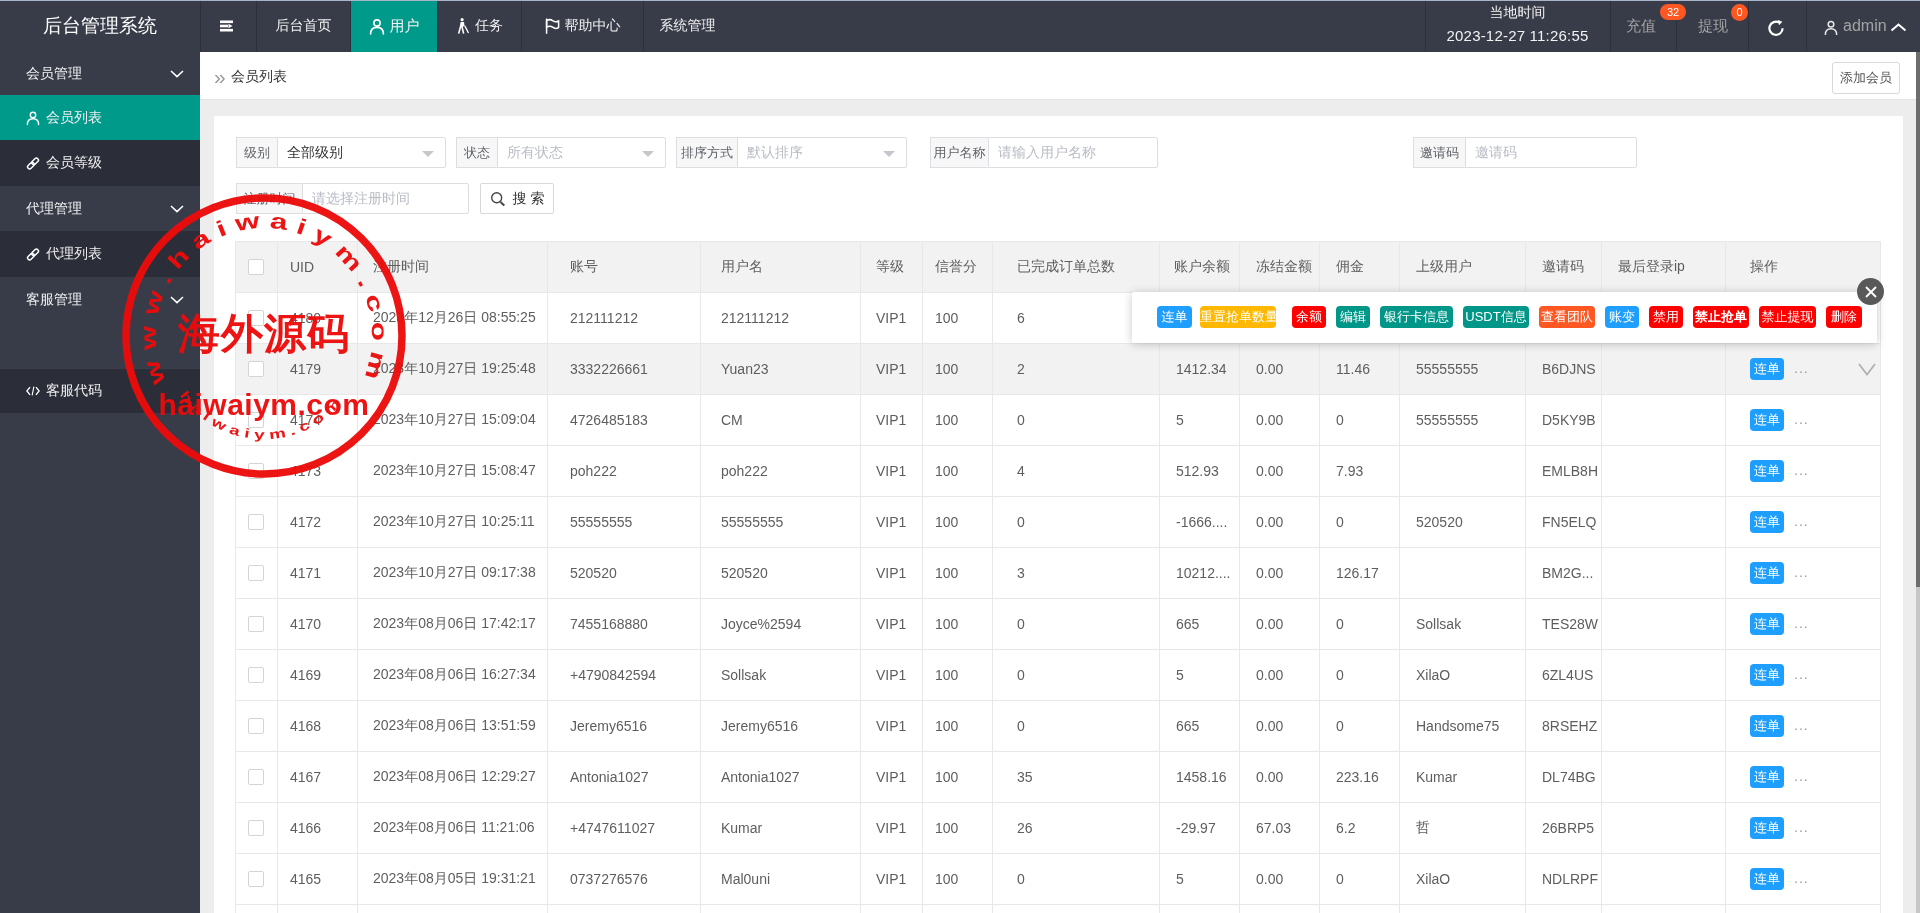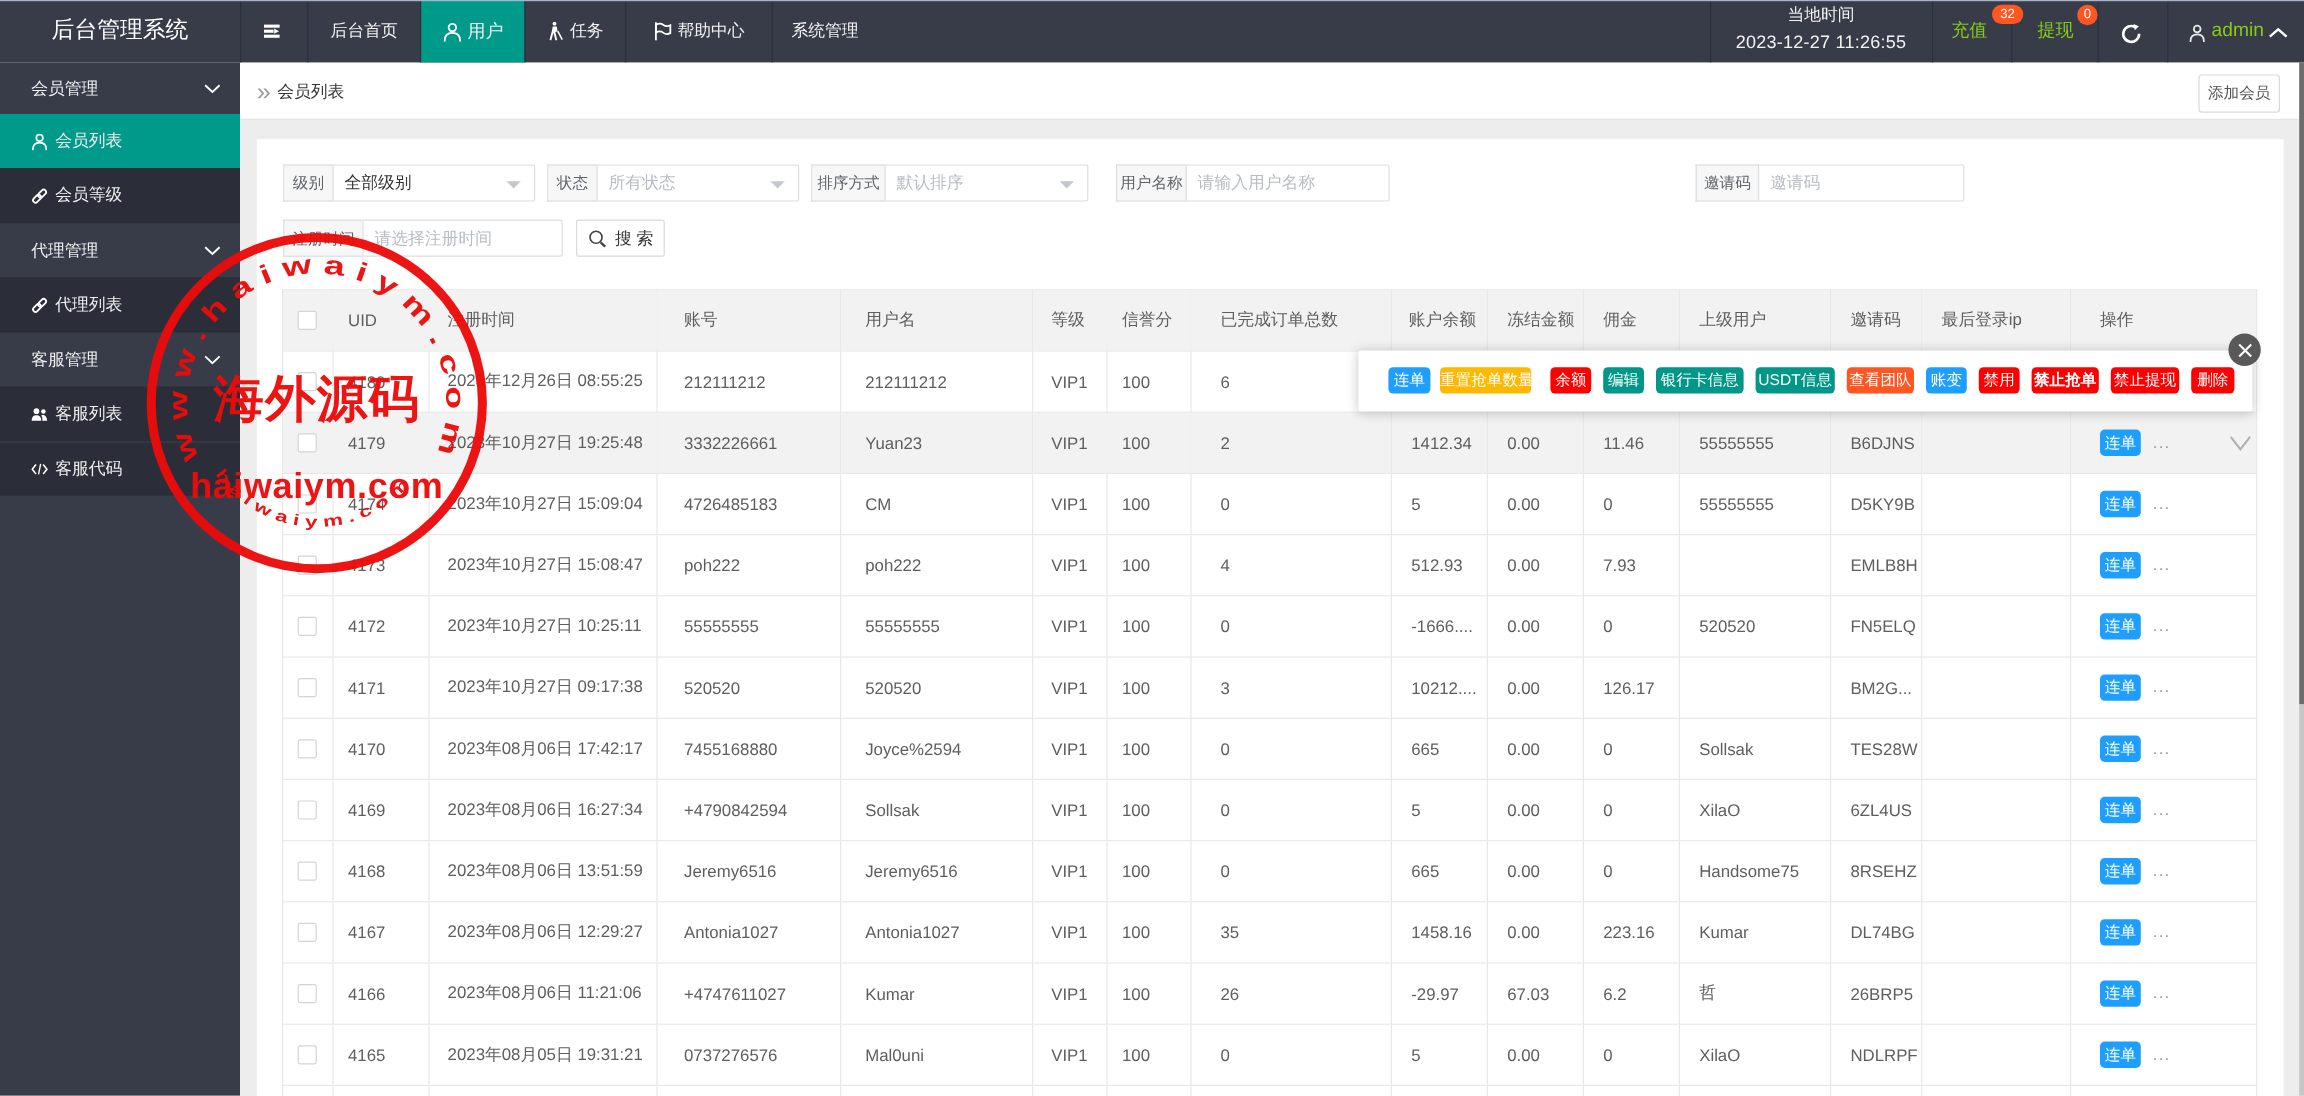--- a/index.html
+++ b/index.html
@@ -13,21 +13,21 @@
  color:#fff;font-size:19px;}
 .nav{position:absolute;left:200px;top:0;height:52px;}
 .nav-item{position:absolute;top:0;height:52px;display:flex;align-items:center;justify-content:center;
  color:#f2f2f2;font-size:14px;border-left:1px solid #2c303d;}
 .nav-item svg{margin-right:5px;}
 .nav-item.active{background:#009a8b;font-size:15px;}
 .rsep{position:absolute;top:0;width:1px;height:52px;background:#2c303d;}
 .timebox{position:absolute;left:1425px;top:0;width:185px;height:52px;text-align:center;color:#f2f2f2;}
 .timebox .l1{font-size:14px;margin-top:4px;}
 .timebox .l2{font-size:15px;margin-top:5px;letter-spacing:.2px;}
-.rt-txt{position:absolute;top:0;height:44px;line-height:52px;font-size:15px;color:#84cc16;}
+.rt-txt{position:absolute;top:0;height:44px;line-height:52px;font-size:15px;color:#a3a3a3;}
 .badge{position:absolute;color:#fff;background:#ff5722;font-size:11px;text-align:center;z-index:5;}
 
 .sidebar{position:absolute;left:0;top:52px;width:200px;height:861px;background:#383c49;z-index:10;}
 .s-item{position:absolute;left:0;width:200px;color:#f0f0f0;font-size:14px;display:flex;align-items:center;}
 .s-group{padding-left:26px;}
 .s-child{padding-left:26px;background:#2b2e39;}
 .s-child .s-ic{width:14px;margin-right:6px;display:flex;align-items:center;justify-content:center;}
 .s-active{background:#009a8b;}
 .s-arr{position:absolute;right:16px;top:50%;margin-top:-4px;}
 
@@ -174,30 +174,20 @@
             <rect x="0.2" y="5.3" width="8.2" height="4.4" rx="2.2"></rect>
             <rect x="6.6" y="5.3" width="8.2" height="4.4" rx="2.2"></rect>
           </g>
         </svg>
       </span>
   代理列表</div>
  <div class="s-item s-group" style="top:225px;height:45px;">客服管理
   <svg class="s-arr" width="14" height="8" viewBox="0 0 14 8" fill="none" stroke="#fff" stroke-width="1.6">
         <path d="M1 1 L7 6.6 L13 1"></path>
       </svg></div>
- <div class="s-item s-child" style="top:270px;height:46px;">
-  <span class="s-ic">
-        <svg width="16" height="13" viewBox="0 0 16 13" fill="#fff">
-          <circle cx="5" cy="3.2" r="2.7"></circle>
-          <path d="M0.4 12.3 C0.4 8.7 2.2 7 5 7 C7.8 7 9.6 8.7 9.6 12.3 Z"></path>
-          <circle cx="11.6" cy="3.6" r="2.2"></circle>
-          <path d="M10.4 6.9 C12.8 6.6 15 8.2 15.2 12.3 L10.6 12.3 C10.7 10 10.5 8.2 9.6 7.3 Z"></path>
-        </svg>
-      </span>
-  客服列表</div>
  <div class="s-item s-child" style="top:316px;height:45px;border-top:1px solid #3a3e4b;">
   <span class="s-ic">
         <svg width="16" height="12" viewBox="0 0 16 12" fill="none" stroke="#fff" stroke-width="1.5">
           <path d="M4.6 1.5 L1 6 L4.6 10.5"></path>
           <path d="M11.4 1.5 L15 6 L11.4 10.5"></path>
           <line x1="9" y1="1" x2="7" y2="11" stroke-width="1.3"></line>
         </svg>
       </span>
   客服代码</div>
 </div>

